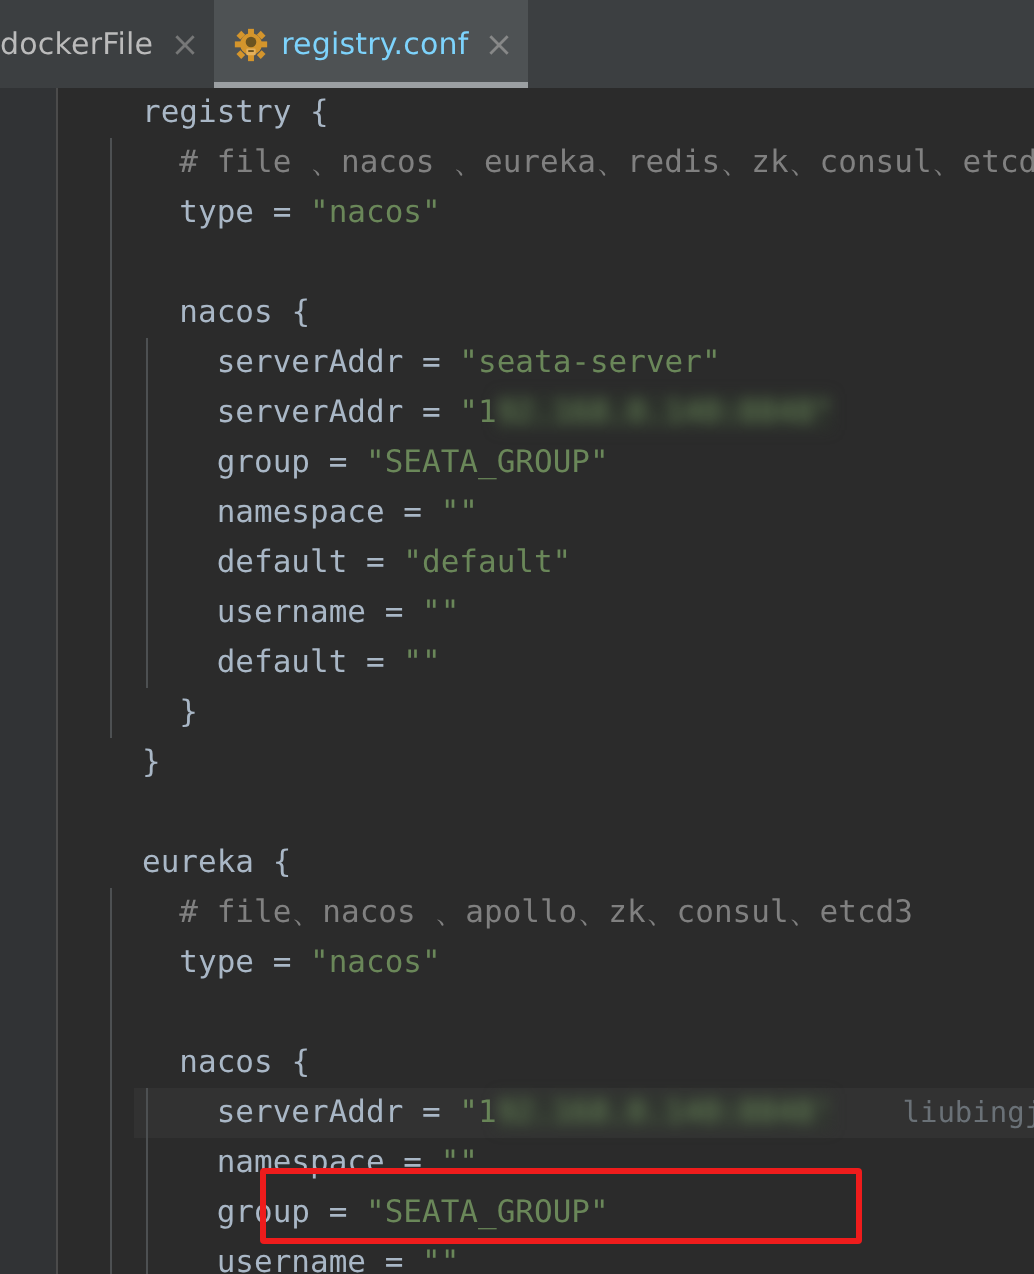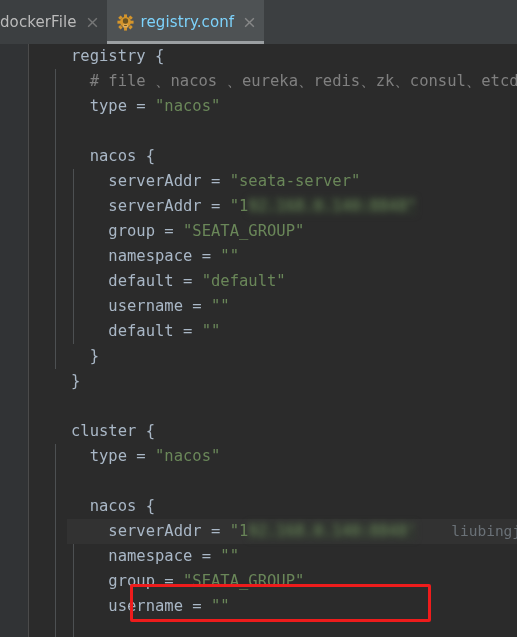--- a/index.html
+++ b/index.html
@@ -205,21 +205,22 @@
         <div class="line"><span>    </span><span class="k">serverAddr</span><span class="op"> = </span><span class="str">"seata-server"</span></div>
         <div class="line"><span>    </span><span class="k">serverAddr</span><span class="op"> = </span><span class="str">"1</span><span class="blur">92.168.0.140:8848"</span></div>
         <div class="line"><span>    </span><span class="k">group</span><span class="op"> = </span><span class="str">"SEATA_GROUP"</span></div>
         <div class="line"><span>    </span><span class="k">namespace</span><span class="op"> = </span><span class="str">""</span></div>
         <div class="line"><span>    </span><span class="k">default</span><span class="op"> = </span><span class="str">"default"</span></div>
         <div class="line"><span>    </span><span class="k">username</span><span class="op"> = </span><span class="str">""</span></div>
         <div class="line"><span>    </span><span class="k">default</span><span class="op"> = </span><span class="str">""</span></div>
         <div class="line"><span>  </span><span class="br">}</span></div>
         <div class="line"><span class="br">}</span></div>
         <div class="line"></div>
-        <div class="line"><span class="k">cluster</span><span class="op"> </span><span class="br">{</span></div>
+        <div class="line"><span class="k">eureka</span><span class="op"> </span><span class="br">{</span></div>
+        <div class="line"><span>  </span><span class="cm"># file、nacos 、apollo、zk、consul、etcd3</span></div>
         <div class="line"><span>  </span><span class="k">type</span><span class="op"> = </span><span class="str">"nacos"</span></div>
         <div class="line"></div>
         <div class="line"><span>  </span><span class="k">nacos</span><span class="op"> </span><span class="br">{</span></div>
         <div class="line current"><span>    </span><span class="k">serverAddr</span><span class="op"> = </span><span class="str">"1</span><span class="blur">92.168.0.140:8848'</span><span class="blame">    liubingjun, Ye</span></div>
         <div class="line"><span>    </span><span class="k">namespace</span><span class="op"> = </span><span class="str">""</span></div>
         <div class="line"><span>    </span><span class="k">group</span><span class="op"> = </span><span class="str">"SEATA_GROUP"</span></div>
         <div class="line"><span>    </span><span class="k">username</span><span class="op"> = </span><span class="str">""</span></div>
         <div class="guide" style="left: 24.6px; top: 25px; height: 300px; bottom: auto;"></div>
         <div class="guide" style="left: 43.2px; top: 125px; height: 175px; bottom: auto;"></div>
         <div class="guide" style="left: 24.6px; top: 400px; height: 275px; bottom: auto;"></div>

